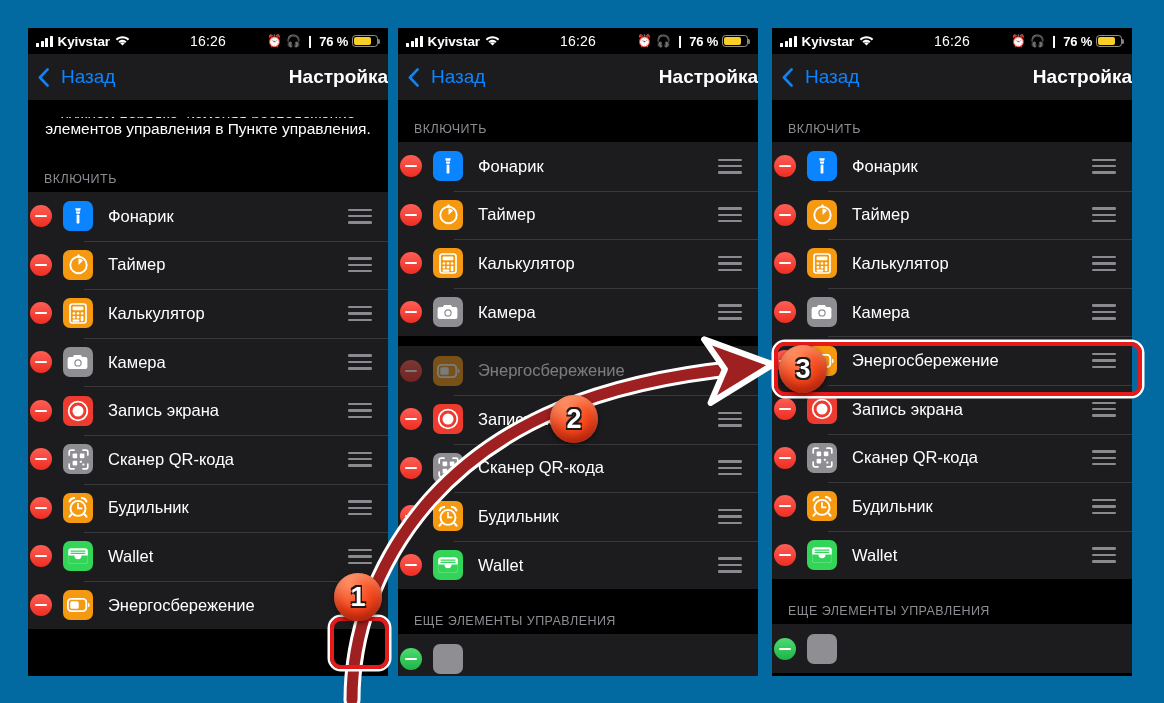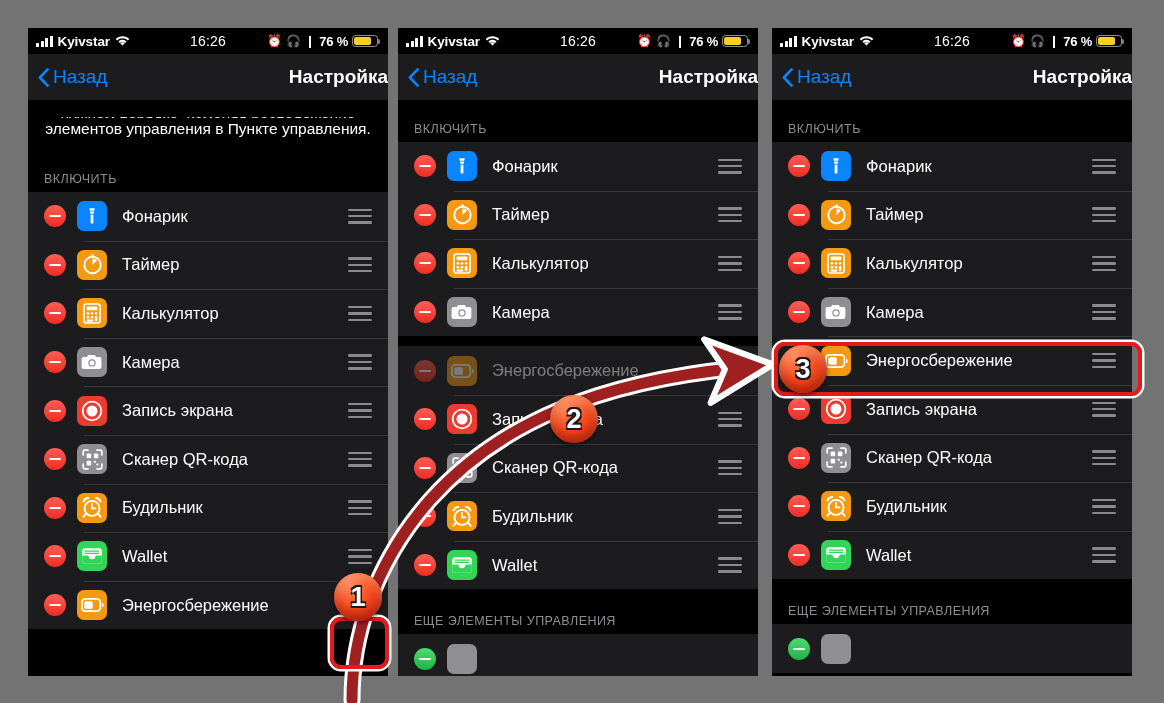--- a/index.html
+++ b/index.html
@@ -1,18 +1,18 @@
 <!DOCTYPE html>
 <html><head>
 <meta charset="utf-8">
 <style>
   html,body{margin:0;padding:0;background:#000;}
   body{width:1164px;height:703px;overflow:hidden;font-family:"Liberation Sans","DejaVu Sans",sans-serif;}
 
-  .stage{position:relative;width:1164px;height:703px;background:#737373;}
+  .stage{position:relative;width:1164px;height:703px;background:#0369a1;}
 
   
   .panel{position:absolute;top:28px;width:360px;height:648px;background:#000;overflow:hidden;}
   #panel1{left:28px;}
   #panel2{left:398px;}
   #panel3{left:772px;}
 
   
   .statusbar{height:26px;display:flex;align-items:center;padding:0 10px 0 8px;background:#000;color:#fff;
              font-size:14px;font-weight:bold;position:relative;}
@@ -29,31 +29,31 @@
   .sb-time{position:absolute;left:0;right:0;text-align:center;font-size:14px;font-weight:normal;letter-spacing:.2px;pointer-events:none;}
   .sb-right{margin-left:auto;display:flex;align-items:center;gap:4px;position:relative;z-index:2;}
   .sb-right .glyph{font-size:12px;line-height:1;}
   .pct{font-size:13px;font-weight:bold;letter-spacing:-.2px;}
   .batt{width:26px;height:12.5px;border:1.6px solid rgba(255,255,255,.55);border-radius:3.5px;position:relative;padding:1.3px;box-sizing:border-box;}
   .batt::after{content:"";position:absolute;right:-3.4px;top:3.3px;width:2px;height:5px;background:rgba(255,255,255,.5);border-radius:0 1.5px 1.5px 0;}
   .batt i{display:block;height:100%;width:76%;background:#f8cf27;border-radius:2px;}
 
   
   .navbar{height:46px;background:#1c1c1e;display:flex;align-items:center;position:relative;padding:0 10px;}
-  .back{display:flex;align-items:center;color:#0a84ff;font-size:19px;gap:4px;cursor:pointer;}
+  .back{display:flex;align-items:center;color:#0a84ff;font-size:19px;gap:12px;cursor:pointer;}
   .chev{width:11px;height:19px;}
   .navtitle{position:absolute;left:0;right:0;text-align:right;color:#fff;font-size:19px;font-weight:bold;pointer-events:none;margin-left:45px;}
 
   
   .content{background:#000;height:576px;position:relative;overflow:hidden;}
   .hint{color:#fff;font-size:15.5px;text-align:center;line-height:1.42;padding:0 16px;margin-top:9px;}
   .hint .cut{display:block;height:9px;overflow:hidden;opacity:.9;}
   .secthead{color:#8d8d93;font-size:12.5px;letter-spacing:.45px;padding:0 16px 6px 16px;text-transform:uppercase;}
   .group{background:#1c1c1e;}
-  .row{display:flex;align-items:center;height:48.6px;padding-left:16px;position:relative;box-sizing:border-box;}
+  .row{display:flex;align-items:center;height:48.6px;padding-left:2px;position:relative;box-sizing:border-box;}
   .row+.row::before{content:"";position:absolute;left:56px;right:0;top:0;height:1px;background:#38383a;}
   .row.dim{opacity:.42;}
   .minus{width:22px;height:22px;border-radius:50%;background:#ff3b30;flex:none;position:relative;
          background-image:linear-gradient(#ff5e55,#ee2d22);}
   .minus::after{content:"";position:absolute;left:5px;right:5px;top:50%;height:2px;margin-top:-1px;background:#fff;border-radius:1px;}
   .appicon{width:30px;height:30px;border-radius:7px;margin-left:11px;flex:none;display:flex;align-items:center;justify-content:center;}
   .appicon svg{display:block;}
   .rowlabel{color:#fff;font-size:16.5px;margin-left:15px;white-space:nowrap;}
   .handle{margin-left:auto;margin-right:16px;width:24px;display:flex;flex-direction:column;gap:4px;flex:none;cursor:grab;}
   .handle i{display:block;height:2.4px;background:#8a8a8e;border-radius:1.2px;}

